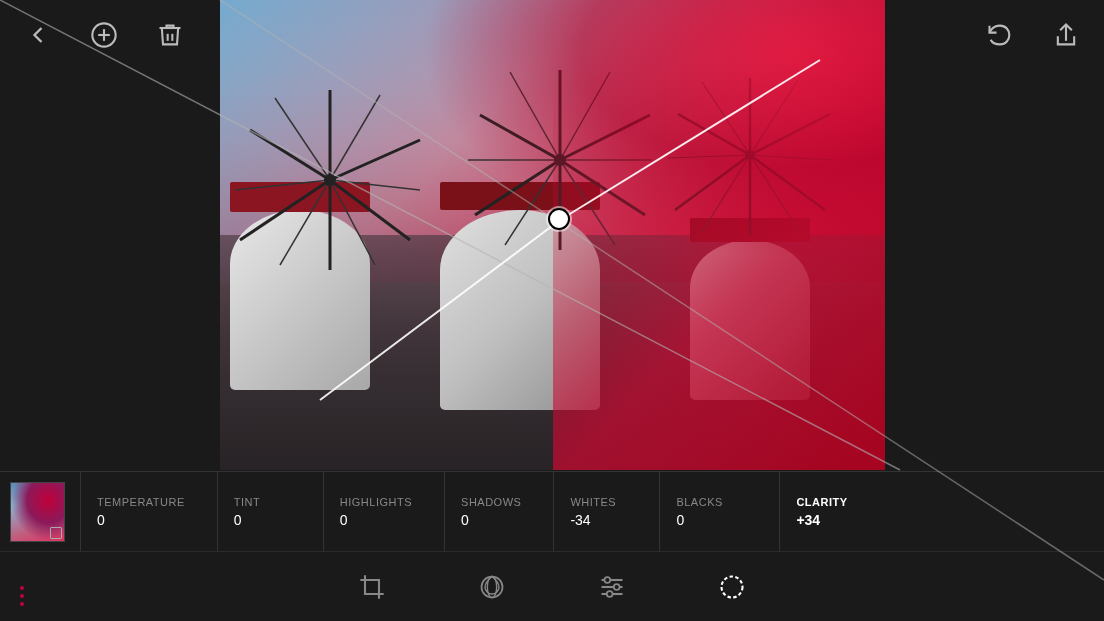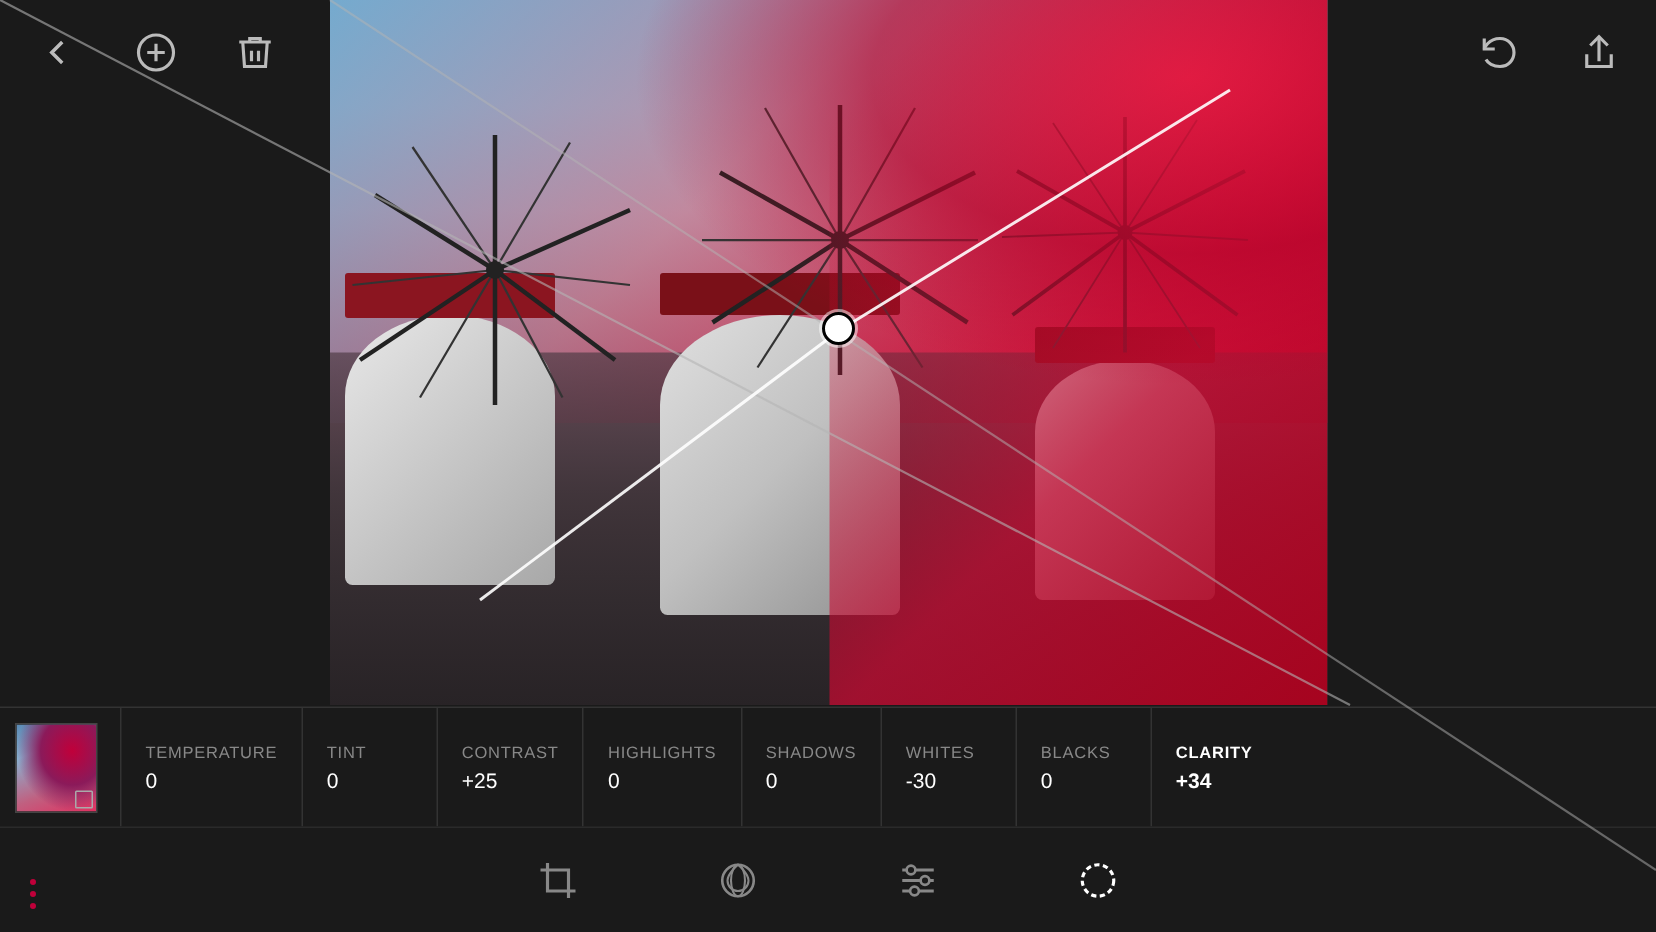--- a/index.html
+++ b/index.html
@@ -138,38 +138,39 @@
       right: 2px;
       width: 12px;
       height: 12px;
       border: 1px solid #aaa;
       border-radius: 1px;
     }
 
     .param-list {
       display: flex;
       align-items: flex-end;
-      gap: 0;
+      gap: 16px;
       flex: 1;
       height: 100%;
     }
 
     .param-item {
       display: flex;
       flex-direction: column;
       align-items: flex-start;
       justify-content: center;
       padding: 0 16px;
       height: 100%;
       border-left: 1px solid #333;
       min-width: 90px;
     }
 
     .param-item:last-child {
       font-weight: bold;
+      margin-left: 14px;
     }
 
     .param-label {
       font-size: 11px;
       color: #888;
       letter-spacing: 0.5px;
       text-transform: uppercase;
       margin-bottom: 4px;
     }
 
@@ -406,34 +407,30 @@
   <div class="param-list">
   <div class="param-item">
         <div class="param-label">TEMPERATURE</div>
         <div class="param-value">0</div>
       </div>
       <div class="param-item">
         <div class="param-label">TINT</div>
         <div class="param-value">0</div>
       </div>
       <div class="param-item">
-        <div class="param-label">CONTRAST</div>
-        <div class="param-value">+25</div>
-      </div>
-      <div class="param-item">
         <div class="param-label">HIGHLIGHTS</div>
         <div class="param-value">0</div>
       </div>
       <div class="param-item">
         <div class="param-label">SHADOWS</div>
         <div class="param-value">0</div>
       </div>
       <div class="param-item">
         <div class="param-label">WHITES</div>
-        <div class="param-value">-30</div>
+        <div class="param-value">-34</div>
       </div>
       <div class="param-item">
         <div class="param-label">BLACKS</div>
         <div class="param-value">0</div>
       </div>
       <div class="param-item bold-item">
         <div class="param-label">CLARITY</div>
         <div class="param-value">+34</div>
       </div>
     </div>

